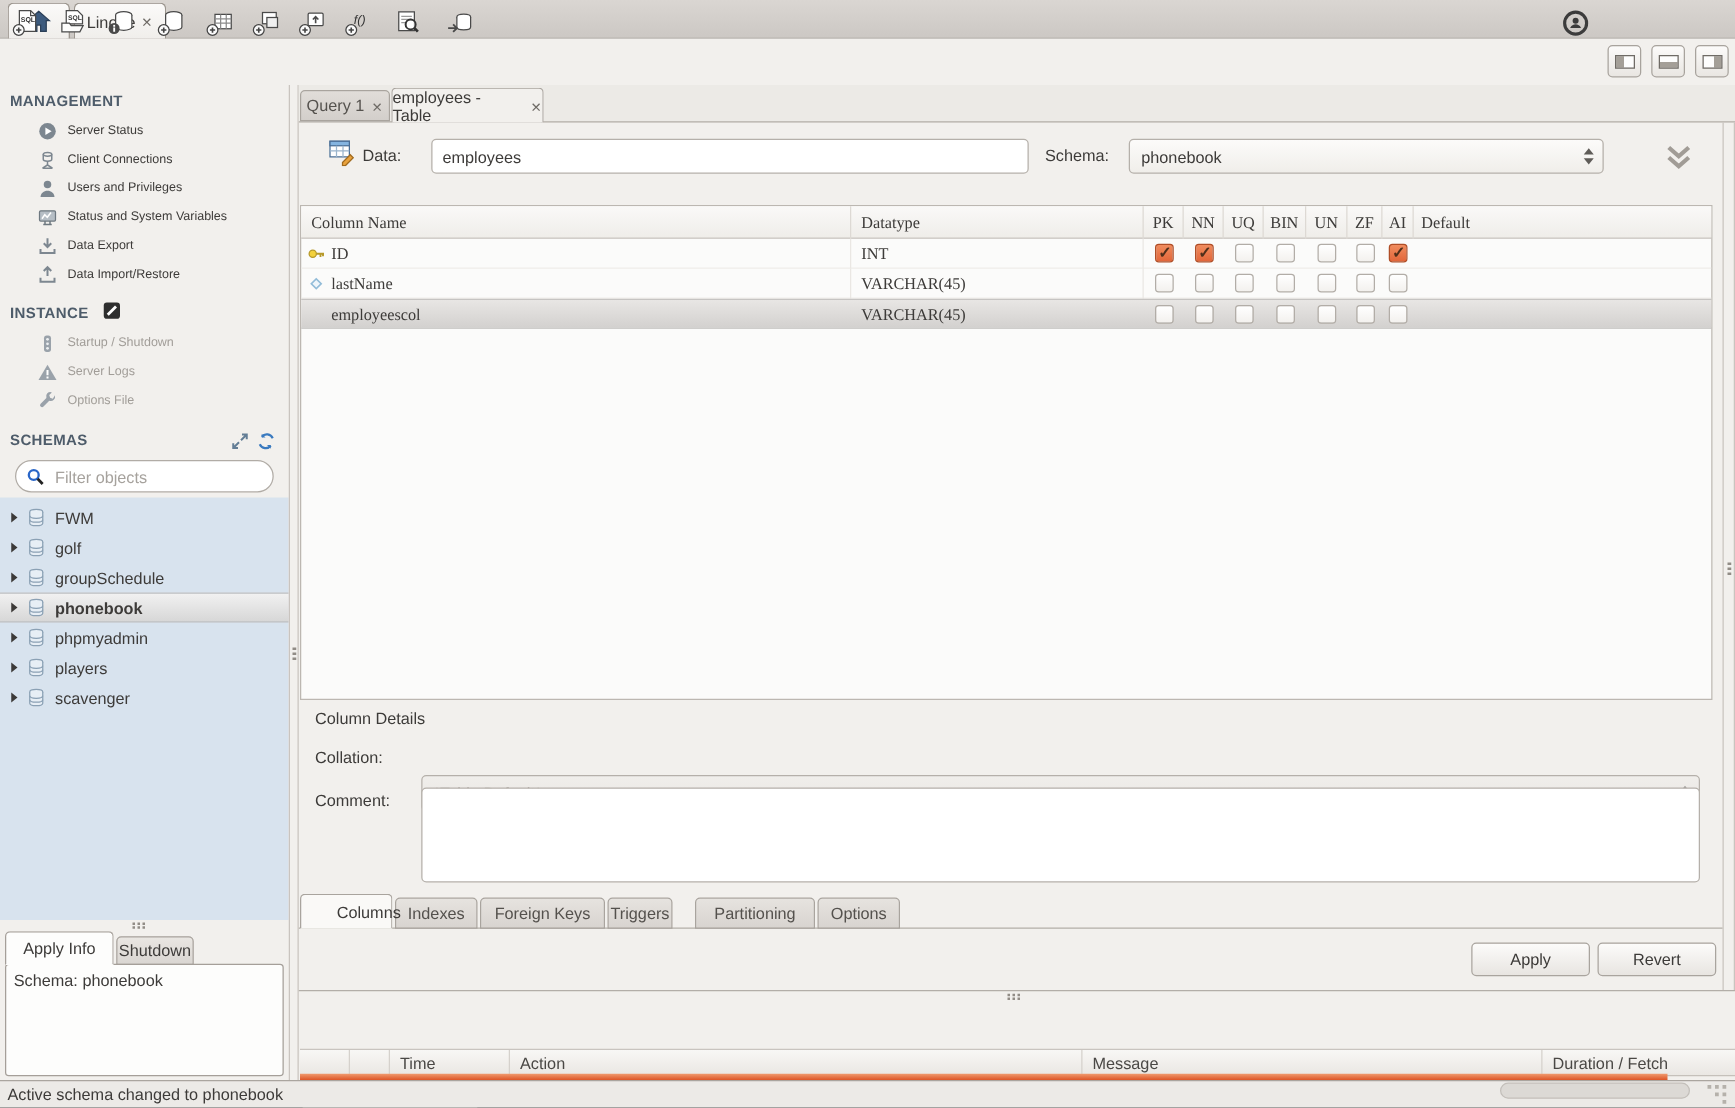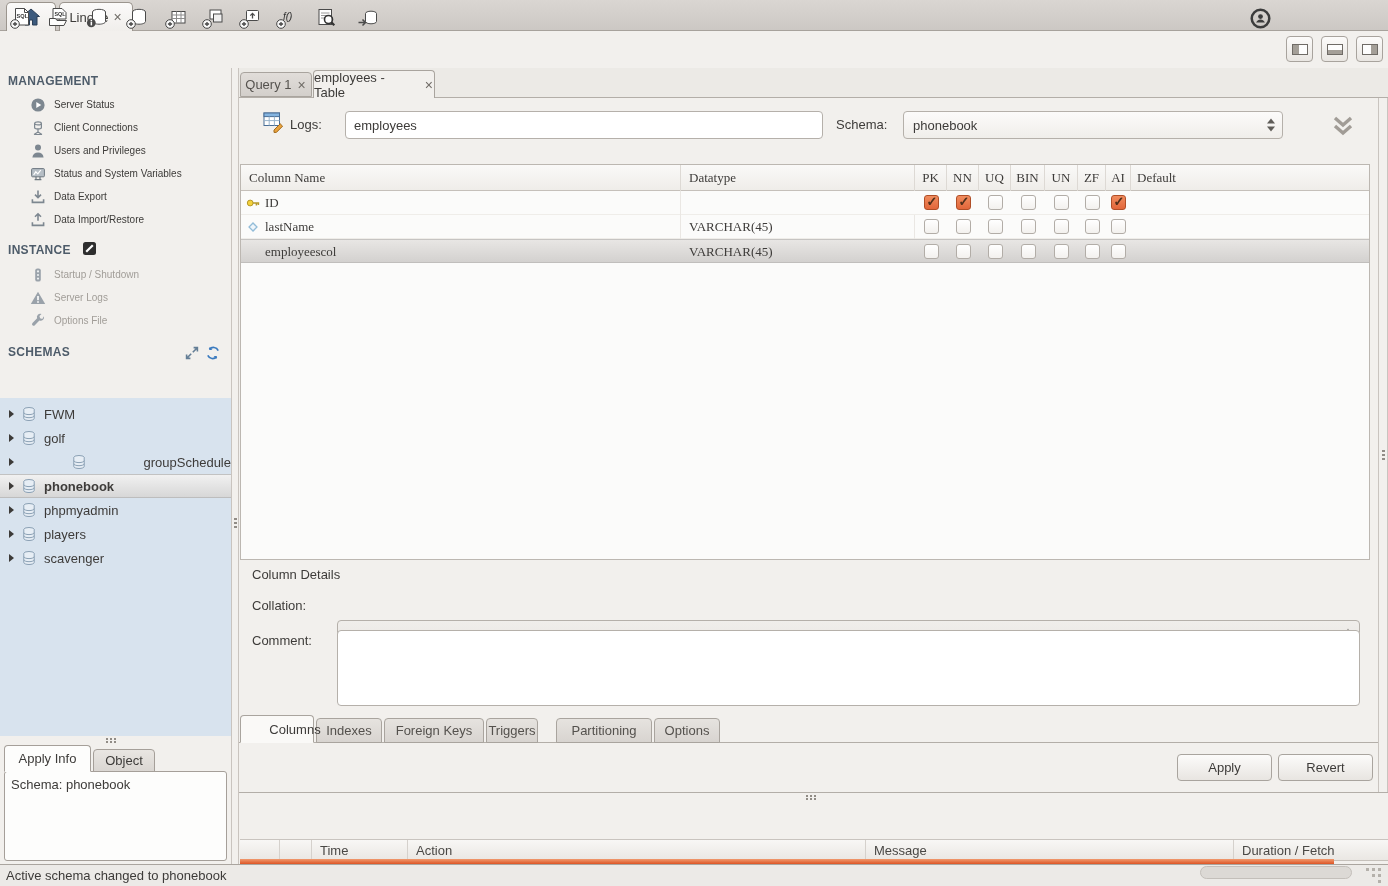--- a/index.html
+++ b/index.html
@@ -335,20 +335,29 @@
       </svg>
     </span>
   <span class="abs" style="left:206px;top:346px;">
       <svg width="14" height="14" viewBox="0 0 14 14">
         <path d="M12.2 4.6A5.2 5.2 0 0 0 3.4 3.4M1.8 9.4a5.2 5.2 0 0 0 8.8 1.2" fill="none" stroke="#3a7abf" stroke-width="1.7"></path>
         <path d="M3.4 1v3h3z" fill="#3a7abf"></path>
         <path d="M10.6 13v-3h-3z" fill="#3a7abf"></path>
       </svg>
     </span>
 
+  <div class="abs filterbox">
+    <span>
+        <svg width="15" height="15" viewBox="0 0 16 16">
+          <circle cx="6.4" cy="6.4" r="4.2" fill="none" stroke="#2a66c8" stroke-width="2"></circle>
+          <path d="M9.7 9.7L14 14" stroke="#222" stroke-width="2.4"></path>
+        </svg>
+      </span>
+    <input placeholder="Filter objects" style="">
+  </div>
 
   <div class="abs schemalist"></div>
   <div class="abs schema-row" style="top:402px;">
     <span class="exp"></span>
     <span class="dbi">
         <svg width="16" height="16" viewBox="0 0 16 16">
           <ellipse cx="8" cy="3.5" rx="5.2" ry="2" fill="#e7eef5" stroke="#8aa0b4"></ellipse>
           <path d="M2.8 3.5v9c0 1.1 2.3 2 5.2 2s5.2-.9 5.2-2v-9" fill="#e7eef5" stroke="#8aa0b4"></path>
           <path d="M2.8 6.6c0 1.1 2.3 2 5.2 2s5.2-.9 5.2-2M2.8 9.7c0 1.1 2.3 2 5.2 2s5.2-.9 5.2-2" fill="none" stroke="#8aa0b4"></path>
         </svg>
@@ -359,21 +368,21 @@
     <span class="exp"></span>
     <span class="dbi">
         <svg width="16" height="16" viewBox="0 0 16 16">
           <ellipse cx="8" cy="3.5" rx="5.2" ry="2" fill="#e7eef5" stroke="#8aa0b4"></ellipse>
           <path d="M2.8 3.5v9c0 1.1 2.3 2 5.2 2s5.2-.9 5.2-2v-9" fill="#e7eef5" stroke="#8aa0b4"></path>
           <path d="M2.8 6.6c0 1.1 2.3 2 5.2 2s5.2-.9 5.2-2M2.8 9.7c0 1.1 2.3 2 5.2 2s5.2-.9 5.2-2" fill="none" stroke="#8aa0b4"></path>
         </svg>
       </span>
     <span class="lbl">golf</span>
   </div>
-  <div class="abs schema-row" style="top:450px;justify-content:space-between;">
+  <div class="abs schema-row" style="top:450px;">
     <span class="exp"></span>
     <span class="dbi">
         <svg width="16" height="16" viewBox="0 0 16 16">
           <ellipse cx="8" cy="3.5" rx="5.2" ry="2" fill="#e7eef5" stroke="#8aa0b4"></ellipse>
           <path d="M2.8 3.5v9c0 1.1 2.3 2 5.2 2s5.2-.9 5.2-2v-9" fill="#e7eef5" stroke="#8aa0b4"></path>
           <path d="M2.8 6.6c0 1.1 2.3 2 5.2 2s5.2-.9 5.2-2M2.8 9.7c0 1.1 2.3 2 5.2 2s5.2-.9 5.2-2" fill="none" stroke="#8aa0b4"></path>
         </svg>
       </span>
     <span class="lbl">groupSchedule</span>
   </div>
@@ -420,21 +429,21 @@
         </svg>
       </span>
     <span class="lbl">scavenger</span>
   </div>
 
   <div class="abs griph" style="left:106px;top:738px;"></div>
   <div class="abs itab itab-on" style="left:4px;top:745px;width:87px;height:27px;">
     <span>Apply Info</span>
   </div>
   <div class="abs itab itab-off" style="left:93px;top:749px;width:62px;height:23px;">
-    <span>Object</span>
+    <span>Shutdown</span>
   </div>
   <div class="abs infobox">
     <span>Schema: phonebook</span>
   </div>
 
   <div class="abs vsplit" style="left:231px;top:68px;width:8px;height:796px;">
     <div class="gripv" style="position:absolute;left:2px;top:450px;"></div>
   </div>
   <div class="abs vsplit" style="left:1378px;top:98px;width:10px;height:694px;">
     <div class="gripv" style="position:absolute;left:3px;top:352px;"></div>
@@ -451,21 +460,21 @@
   </div>
 
   <span class="abs" style="left:262px;top:110px;">
     <svg width="23" height="23" viewBox="0 0 23 23">
         <rect x="2" y="3" width="15.5" height="12.5" fill="#fff" stroke="#4a6e96"></rect>
         <rect x="2" y="3" width="15.5" height="3.6" fill="#84b4e0" stroke="#4a6e96"></rect>
         <path d="M2 10.6h15.5M7.2 6.6v8.9M12.4 6.6v8.9" stroke="#9ab4cc"></path>
         <path d="M12 20l6.2-6.2 2.4 2.4-6.2 6.2H12z" fill="#e8a13c" stroke="#a06a1e"></path>
       </svg>
   </span>
-  <span class="abs" style="left:290px;top:117px;">Logs:</span>
+  <span class="abs" style="left:290px;top:117px;">Data:</span>
   <input class="abs tinput" style="left: 345px; top: 111px; width: 478px; height: 28px;" value="employees">
   <span class="abs" style="left:836px;top:117px;">Schema:</span>
   <div class="abs combo" style="left:903px;top:111px;width:380px;height:28px;">
     <span>phonebook</span>
     <span class="spin">
         <i class="up"></i>
         <i class="dn"></i>
       </span>
   </div>
   <span class="abs" style="left:1328px;top:113px;">
@@ -489,20 +498,21 @@
     </div>
 
     <div class="grow" style="top:26px;">
       <span class="abs" style="left:5px;top:5px;">
           <svg width="14" height="14" viewBox="0 0 14 14">
             <circle cx="4.2" cy="7" r="2.9" fill="#f3d13c" stroke="#b6992a"></circle>
             <path d="M7 7h6.2M10.4 7v2.5M12.4 7v1.9" stroke="#b6992a" stroke-width="1.5" fill="none"></path>
           </svg>
         </span>
       <div class="gcell gsep" style="left:0;width:440px;padding-left:24px;">ID</div>
+      <div class="gcell gsep" style="left:440px;width:234px;padding-left:8px;">INT</div>
       <span class="cb checked" style="left:683px;"></span>
       <span class="cb checked" style="left:715px;"></span>
       <span class="cb" style="left:747px;"></span>
       <span class="cb" style="left:780px;"></span>
       <span class="cb" style="left:813px;"></span>
       <span class="cb" style="left:844px;"></span>
       <span class="cb checked" style="left:870px;"></span>
       <div class="gcell" style="left:890px;width:238px;padding-left:6px;"></div>
     </div>
 

